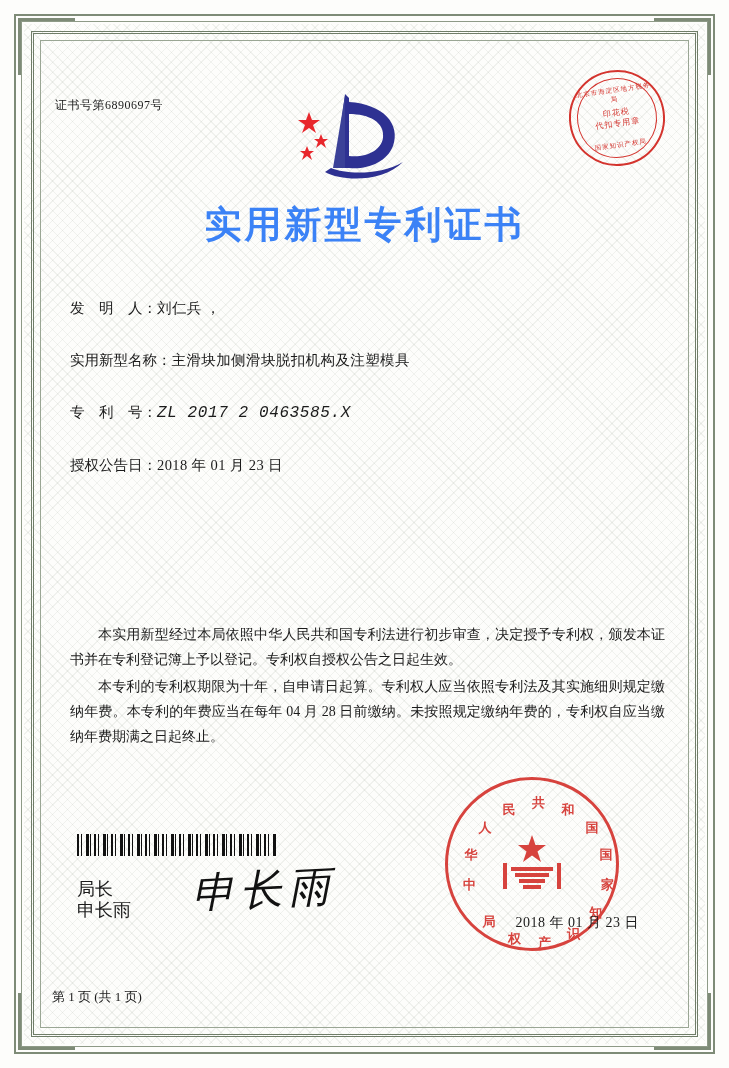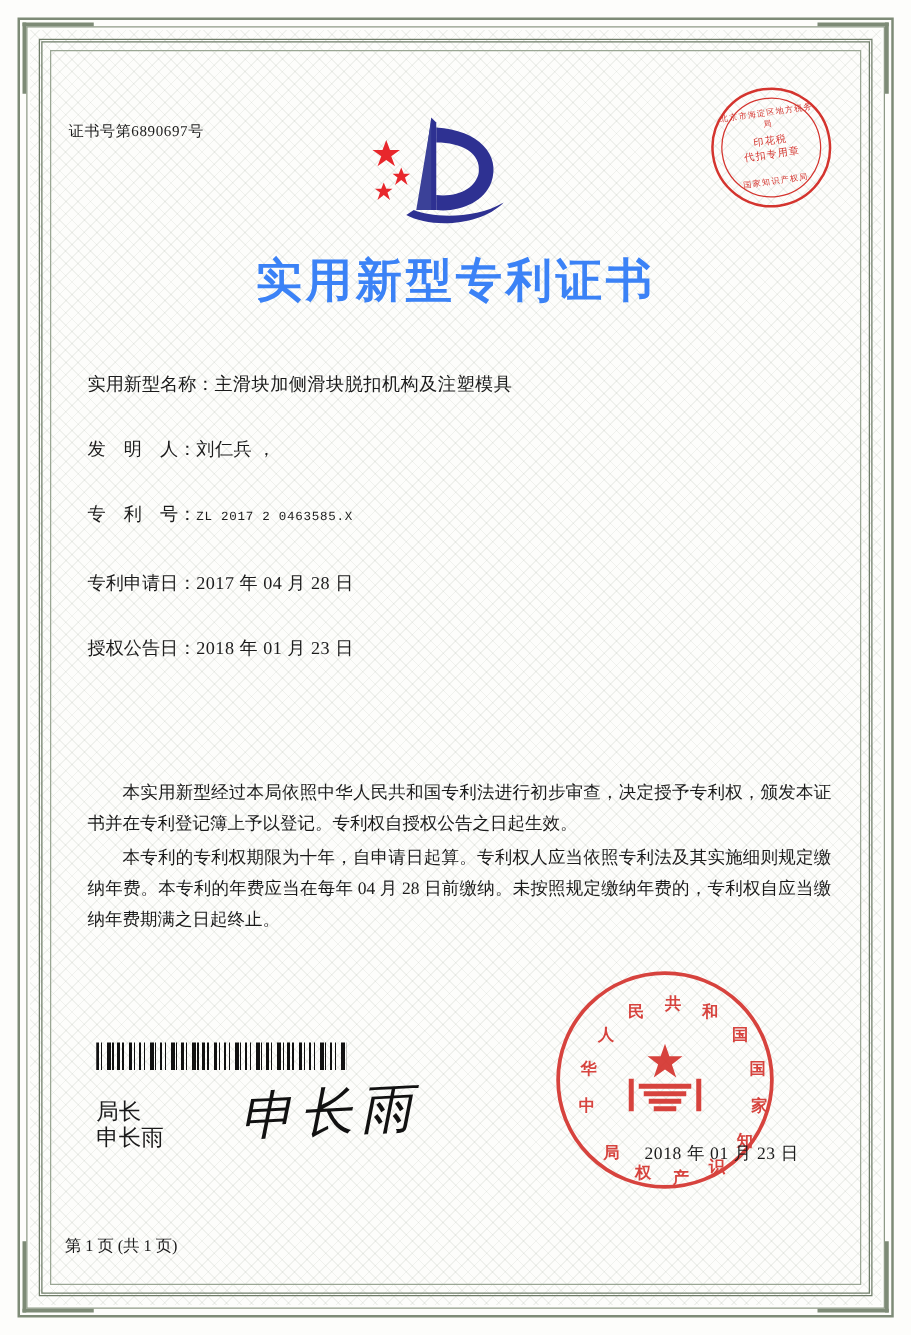--- a/index.html
+++ b/index.html
@@ -176,22 +176,23 @@
   }
   .field .lbl {
     display: inline-block;
   }
   .field .val {
     display: inline-block;
     letter-spacing: 0.4px;
   }
   .field.mono .val {
     font-family: "Liberation Mono", "DejaVu Sans Mono", monospace;
-    font-size: 10px;
+    font-size: 16px;
     letter-spacing: 0.6px;
+    font-style: italic;
   }
 
   .paras {
     position: absolute;
     left: 18px;
     right: 12px;
     top: 570px;
     font-size: 14px;
     line-height: 25px;
     text-align: justify;
@@ -328,30 +329,27 @@
           <div>代扣专用章</div>
         </div>
         <div class="arc-bottom">国家知识产权局</div>
       </div>
     </div>
 
     <div class="title">实用新型专利证书</div>
 
     <div class="fields">
       <div class="field">
+        <span class="lbl">发　明　人：</span><span class="val">刘仁兵 ，</span>
+      </div>
+      <div class="field">
         <span class="lbl">实用新型名称：</span><span class="val">主滑块加侧滑块脱扣机构及注塑模具</span>
-      </div>
-      <div class="field">
-        <span class="lbl">发　明　人：</span><span class="val">刘仁兵 ，</span>
       </div>
       <div class="field mono">
         <span class="lbl">专　利　号：</span><span class="val">ZL 2017 2 0463585.X</span>
-      </div>
-      <div class="field">
-        <span class="lbl">专利申请日：</span><span class="val">2017 年 04 月 28 日</span>
       </div>
       <div class="field">
         <span class="lbl">授权公告日：</span><span class="val">2018 年 01 月 23 日</span>
       </div>
     </div>
 
     <div class="paras">
       <p>本实用新型经过本局依照中华人民共和国专利法进行初步审查，决定授予专利权，颁发本证书并在专利登记簿上予以登记。专利权自授权公告之日起生效。</p>
       <p>本专利的专利权期限为十年，自申请日起算。专利权人应当依照专利法及其实施细则规定缴纳年费。本专利的年费应当在每年 04 月 28 日前缴纳。未按照规定缴纳年费的，专利权自应当缴纳年费期满之日起终止。</p>
     </div>

